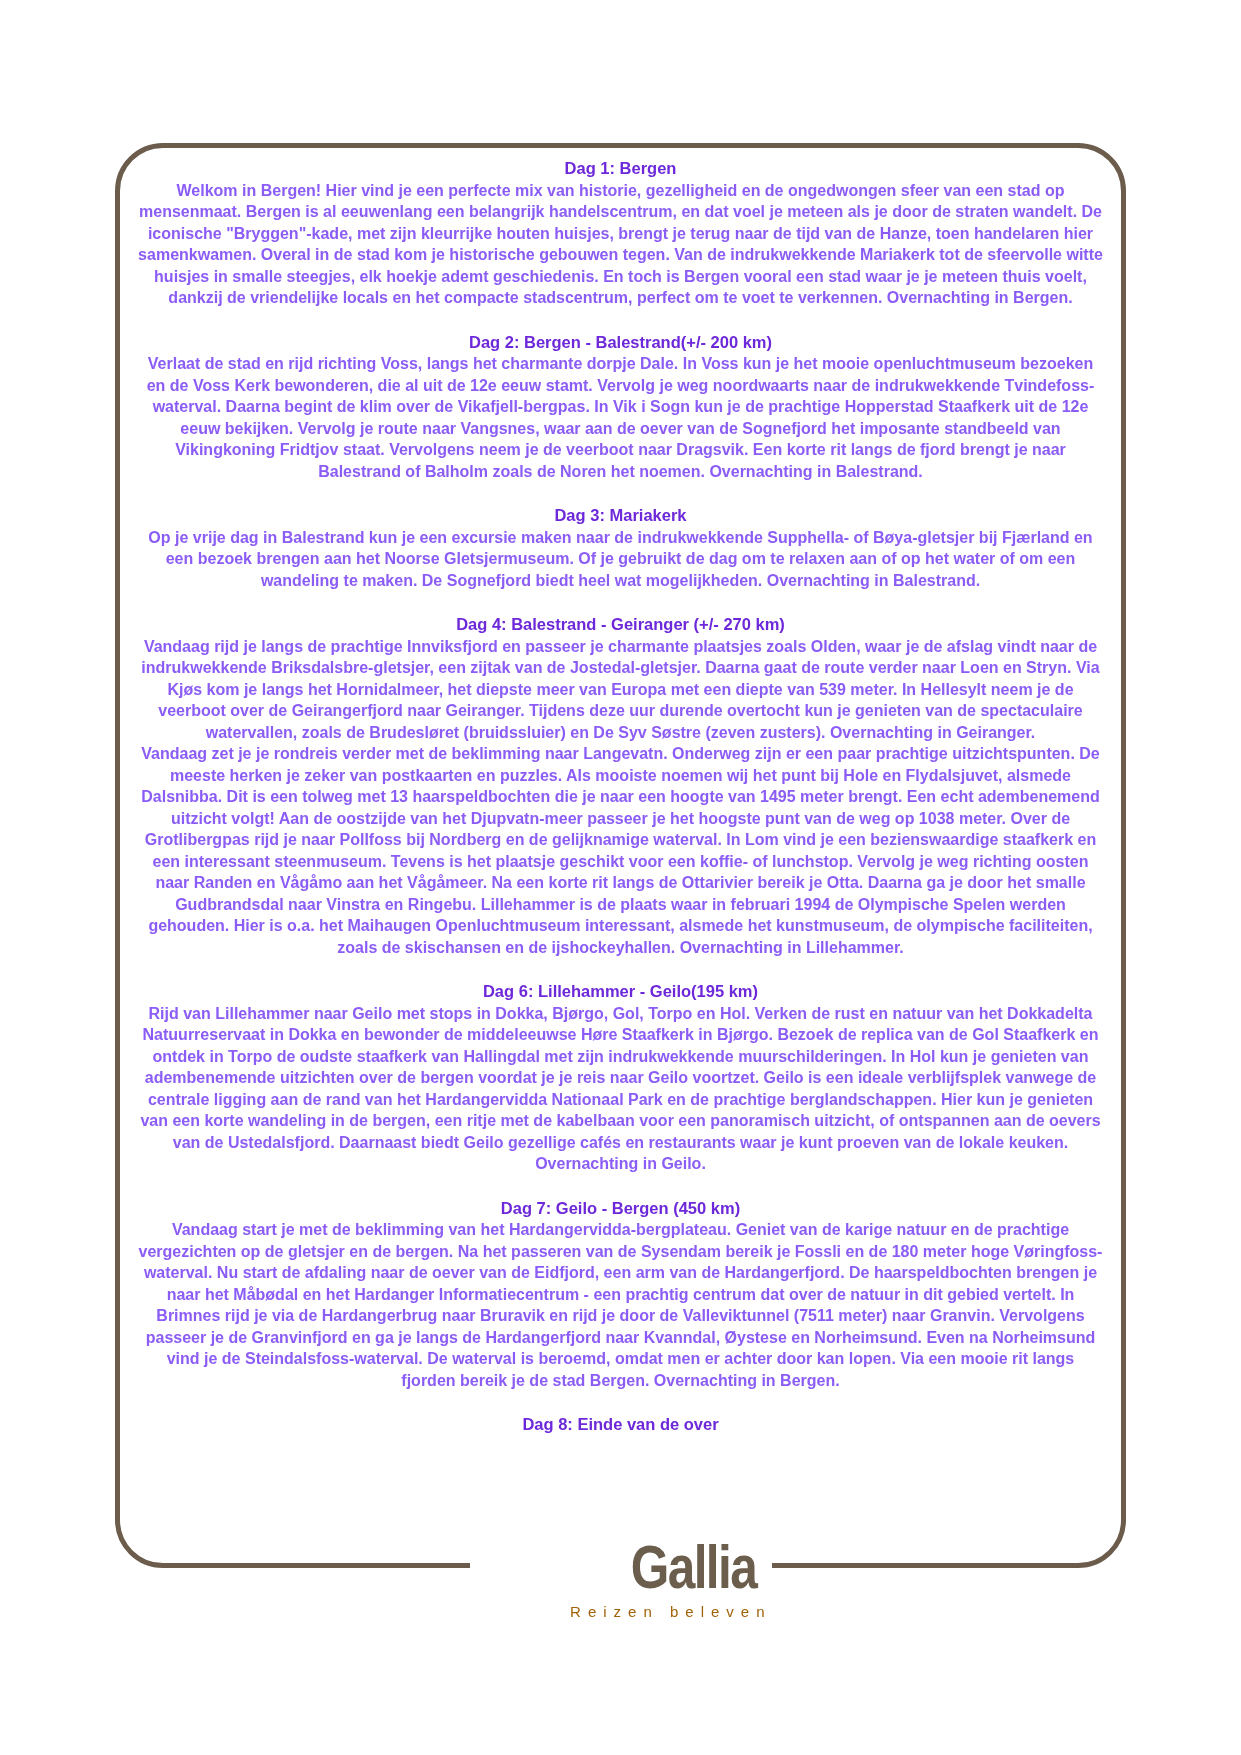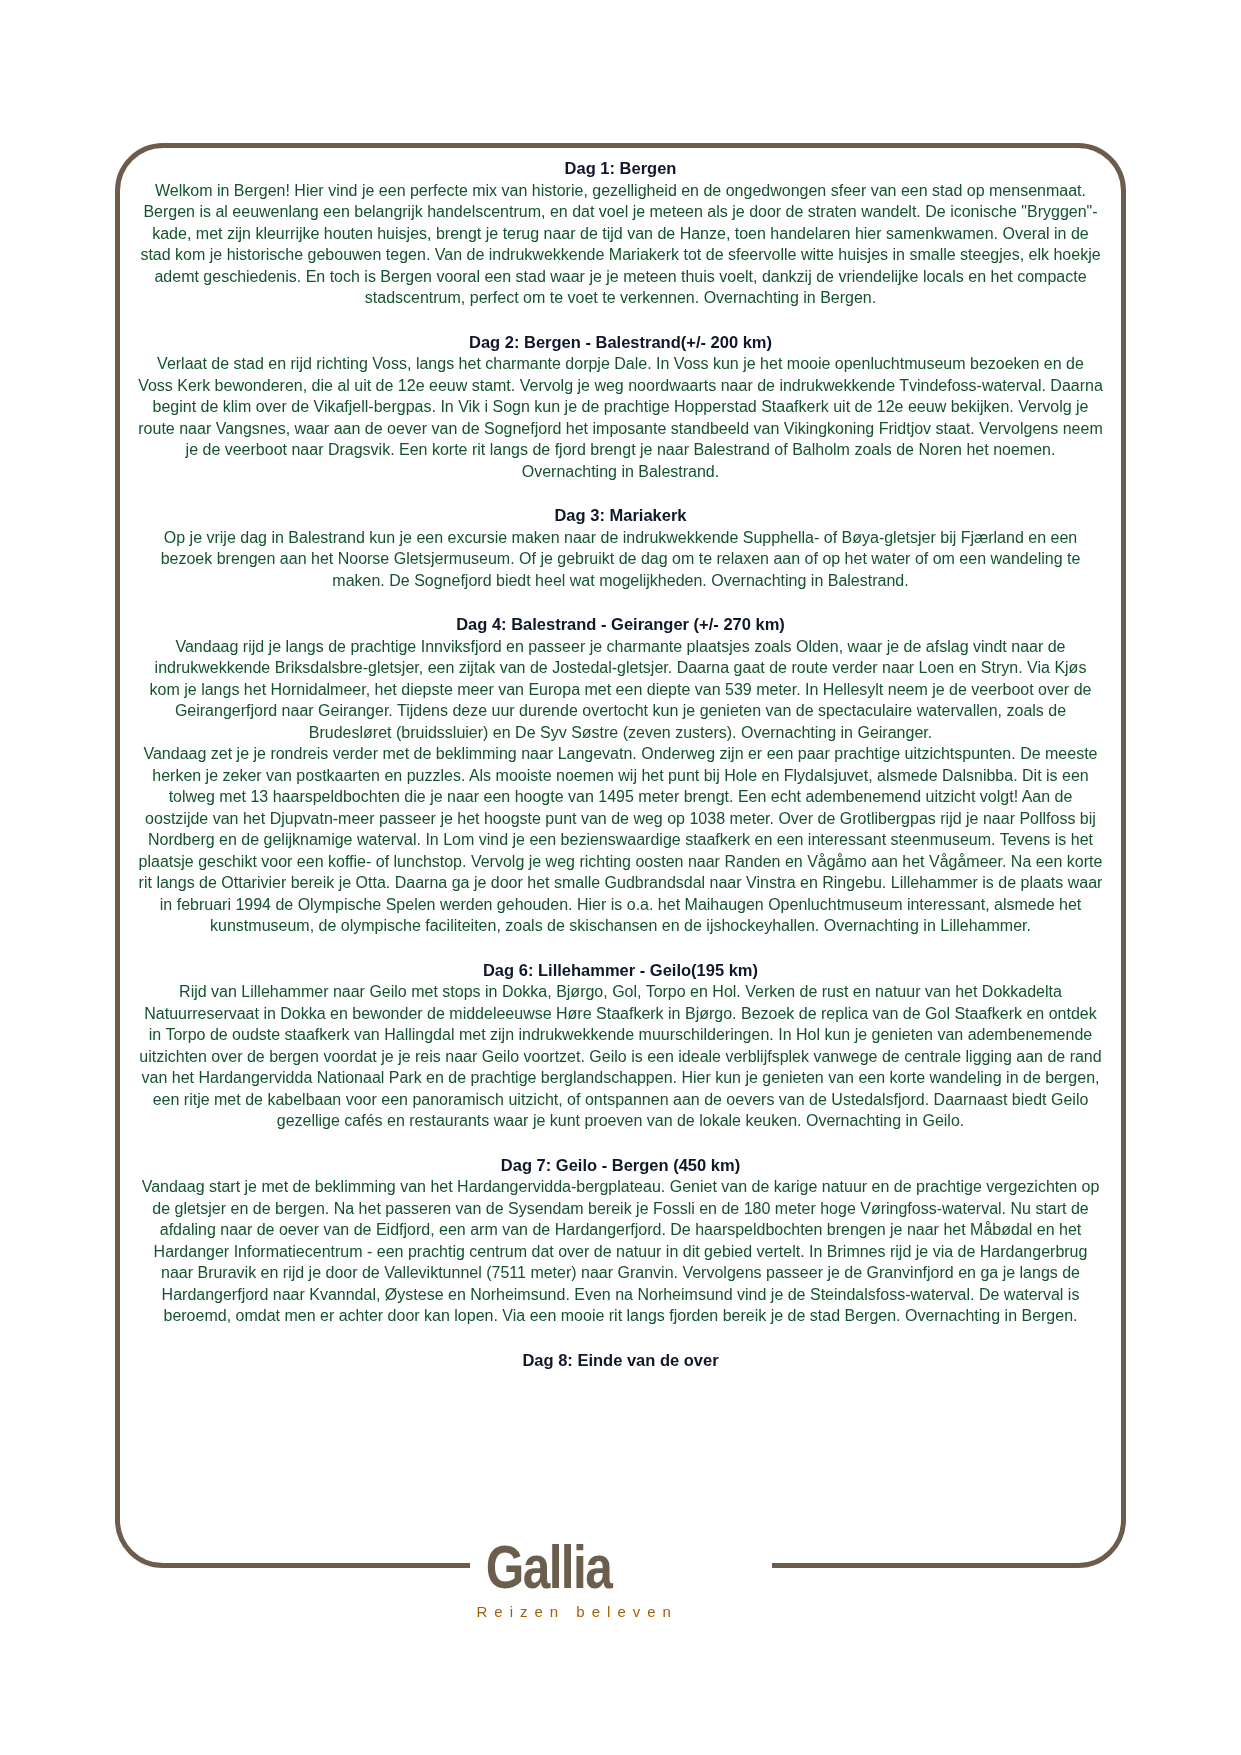--- a/index.html
+++ b/index.html
@@ -21,38 +21,38 @@
     border: 5px solid #6b5c4b;
     border-radius: 48px;
     padding: 10px 18px 0 18px;
     text-align: center;
   }
   .day h2 {
     margin: 23px 0 0 0;
     font-size: 16.5px;
     line-height: 21.5px;
     font-weight: 700;
-    color: #0f172a;
+    color: #6d28d9;
   }
   .day:first-child h2 { margin-top: 0; }
   .day p {
     margin: 0;
     font-size: 16px;
     line-height: 21.5px;
-    font-weight: 400;
-    color: #14532d;
+    font-weight: 700;
+    color: #8b5cf6;
   }
   .logo-block {
     position: absolute;
     left: 50%;
     top: 1534px;
     transform: translateX(-50%);
     width: 302px;
     background: #ffffff;
-    text-align: left;
+    text-align: right;
     z-index: 2;
     padding: 2px 0 6px 0;
   }
   .logo-name {
     display: inline-block;
     font-weight: 700;
     font-size: 62px;
     line-height: 1;
     letter-spacing: -2px;
     color: #6b5e4d;

